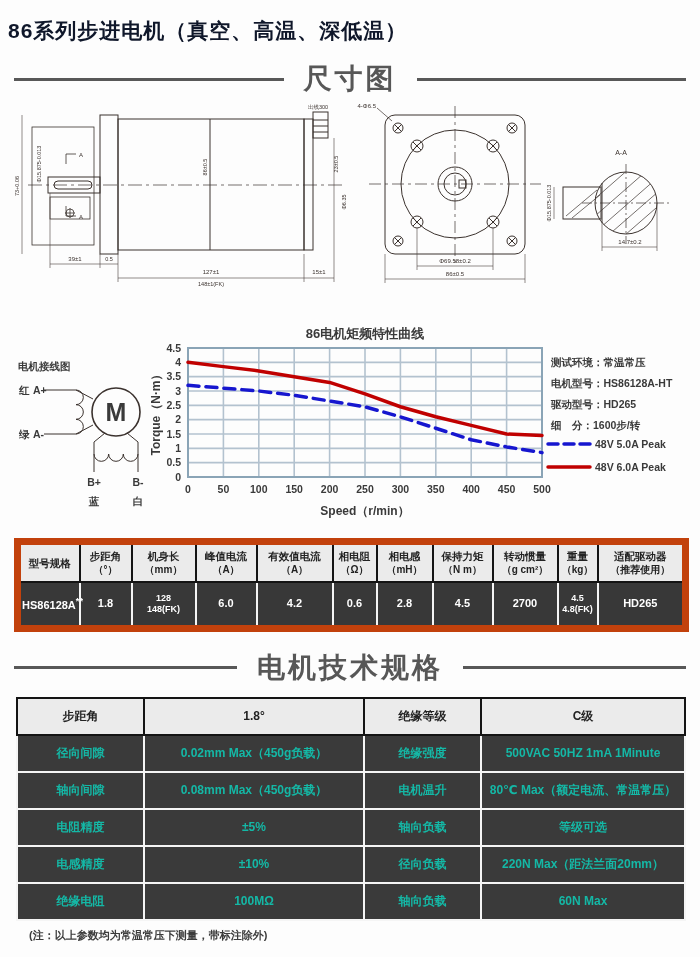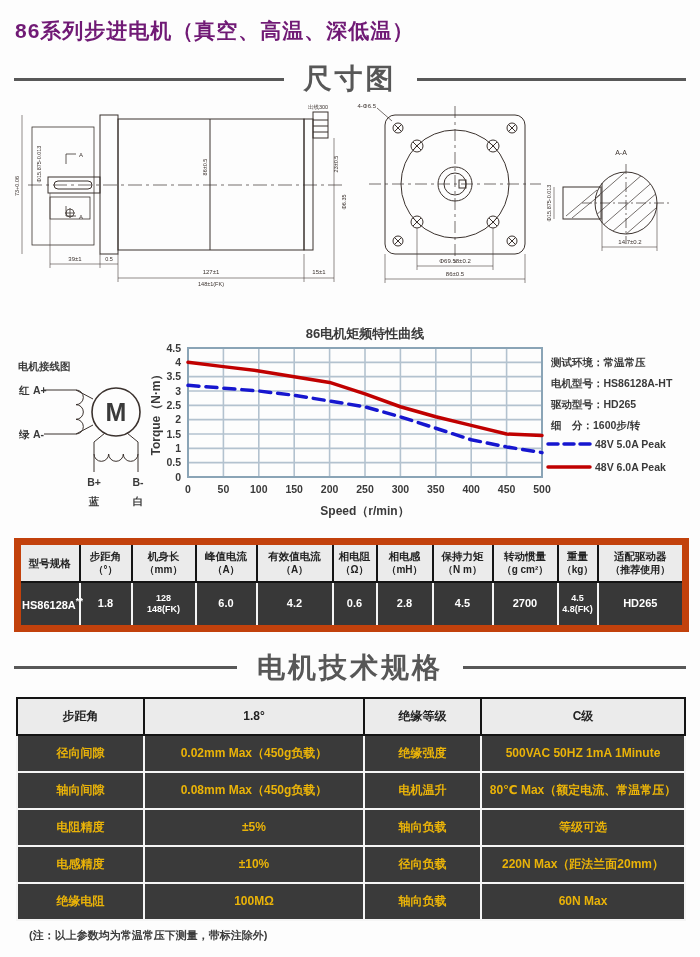--- a/index.html
+++ b/index.html
@@ -1,19 +1,19 @@
 <!DOCTYPE html>
 <html><head>
 <meta charset="utf-8">
 <style>
   html,body{margin:0;padding:0;}
   body{width:700px;height:957px;background:#fdfdfd;overflow:hidden;
        font-family:"Liberation Sans","DejaVu Sans",sans-serif;color:#3a3a3a;}
   .page{width:700px;height:957px;position:relative;}
-  .page-title{padding:17px 0 0 15px;font-size:21px;font-weight:bold;letter-spacing:1px;color:#701a75;}
+  .page-title{padding:17px 0 0 8px;font-size:21px;font-weight:bold;letter-spacing:1px;color:#0f172a;}
   .sec-hdr{display:flex;align-items:center;margin:15px 14px 0 14px;}
   .sec-hdr .rule{flex:1;height:3px;background:#585858;}
   .sec-hdr .sec-title{margin:0 20px;font-size:28px;font-weight:bold;color:#575757;letter-spacing:3px;white-space:nowrap;}
   svg{display:block;}
   .drawing-svg{margin:4px 14px 0 14px;}
   .chart-svg{margin:2px 14px 0 14px;}
   
   .dw{stroke:#3b322e;fill:none;stroke-width:1;}
   .dw-thin{stroke:#4a423e;fill:none;stroke-width:0.6;}
   .dtx{fill:#3b322e;font-size:6px;font-family:"Liberation Sans","DejaVu Sans",sans-serif;}
@@ -33,21 +33,21 @@
   table{border-collapse:collapse;table-layout:fixed;}
   .size-table{margin:10px 14px 0 14px;width:672px;border:7px solid #c2410c;}
   .size-table th{background:#ebebeb;color:#222;font-size:10.5px;font-weight:bold;line-height:1.2;
                  padding:5px 1px;border:2px solid #141414;text-align:center;vertical-align:middle;}
   .size-table td{background:#383838;color:#fff;font-size:11px;font-weight:bold;height:40px;
                  border:2px solid #f5f5f5;text-align:center;vertical-align:middle;line-height:1.15;}
   .size-table .unit{font-size:10px;}
   .size-table .small2{font-size:9px;display:block;}
   .spec-table{margin:10px 16px 0 16px;width:668px;border:2px solid #141414;}
   .spec-table td{font-size:12px;font-weight:bold;height:33px;text-align:center;vertical-align:middle;
-                 background:#3a3a3a;color:#eab308;border:2px solid #f5f5f5;}
+                 background:#3a3a3a;color:#14b8a6;border:2px solid #f5f5f5;}
   .spec-table tr.light td{background:#ebebeb;color:#222;border-color:#141414;}
   .footer-note{margin:7px 0 0 29px;font-size:11px;font-weight:bold;color:#3c3c3c;}
 </style>
 </head>
 <body>
 
 <div class="page">
 
   <div class="page-title">86系列步进电机（真空、高温、深低温）</div>
 

